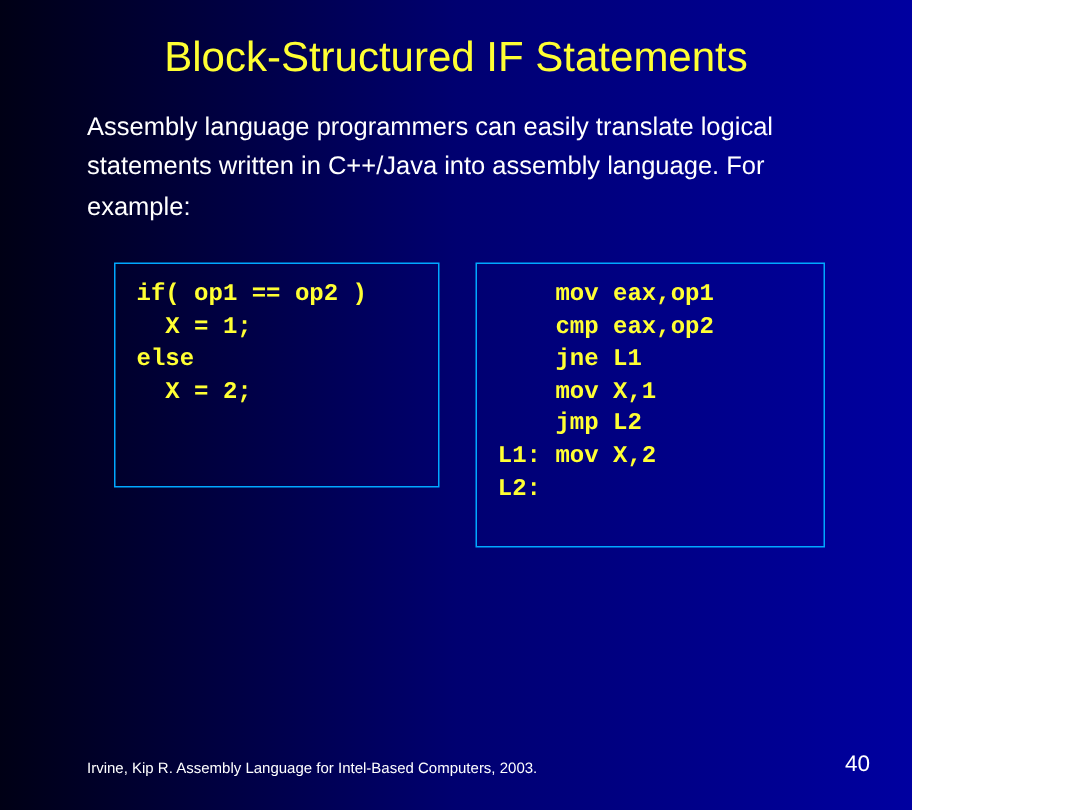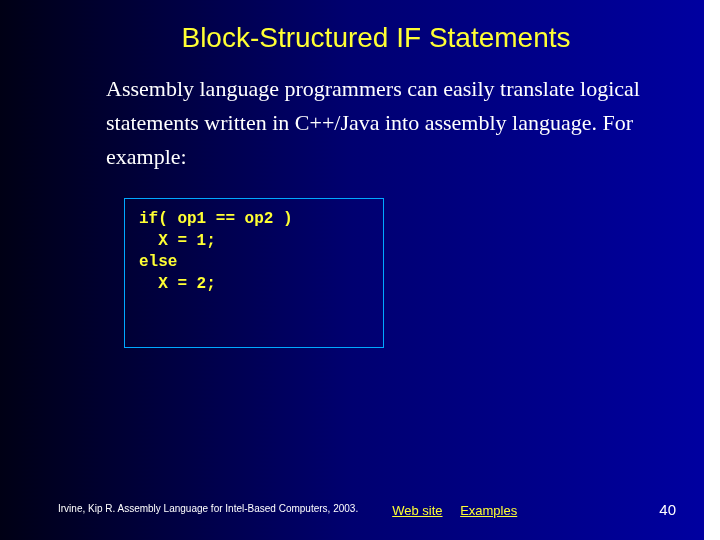--- a/index.html
+++ b/index.html
@@ -4,44 +4,43 @@
 <style>
   html, body {
     margin: 0;
     padding: 0;
     width: 720px;
     height: 540px;
     overflow: hidden;
     font-family: Arial, Helvetica, sans-serif;
   }
   .slide {
-    width: 704px;
+    width: 608px;
     height: 540px;
     background: linear-gradient(to right, #000015 0%, #000070 50%, #0000a0 100%);
     position: relative;
     box-sizing: border-box;
-    padding-left: 48px;
   }
   .title {
     color: #ffff33;
     font-size: 28px;
     font-weight: normal;
     text-align: center;
     padding-top: 22px;
     padding-bottom: 18px;
     padding-left: 80px;
     padding-right: 80px;
     font-family: Arial, sans-serif;
   }
   .body-text {
     color: #ffffff;
-    font-size: 22px;
+    font-size: 17px;
     line-height: 1.55;
     padding: 0 58px;
-    font-family: Liberation Serif, serif;
+    font-family: Liberation Sans, sans-serif;
   }
   .boxes {
     display: flex;
     gap: 24px;
     padding: 24px 58px 0 76px;
   }
   .codebox {
     border: 1.5px solid #00a8ff;
     padding: 10px 14px;
     color: #ffff33;
@@ -99,24 +98,27 @@
 
   <div class="title">Block-Structured IF Statements</div>
 
   <div class="body-text">Assembly language programmers can easily translate logical statements written in C++/Java into assembly language. For example:</div>
 
   <div class="boxes">
     <div class="codebox left">if( op1 == op2 )
   X = 1;
 else
   X = 2;</div>
+    <div class="codebox right">    mov eax,op1
+    cmp eax,op2
+    jne L1
+    mov X,1
+    jmp L2
+L1: mov X,2
+L2:</div>
   </div>
 
   <div class="footer">
     <span class="footer-credit">Irvine, Kip R. Assembly Language for Intel-Based Computers, 2003.</span>
-    <span class="footer-links">
-      <a href="#">Web site</a>
-      <a href="#">Examples</a>
-    </span>
     <span class="footer-page">40</span>
   </div>
 
 </div>
 
 </body></html>

